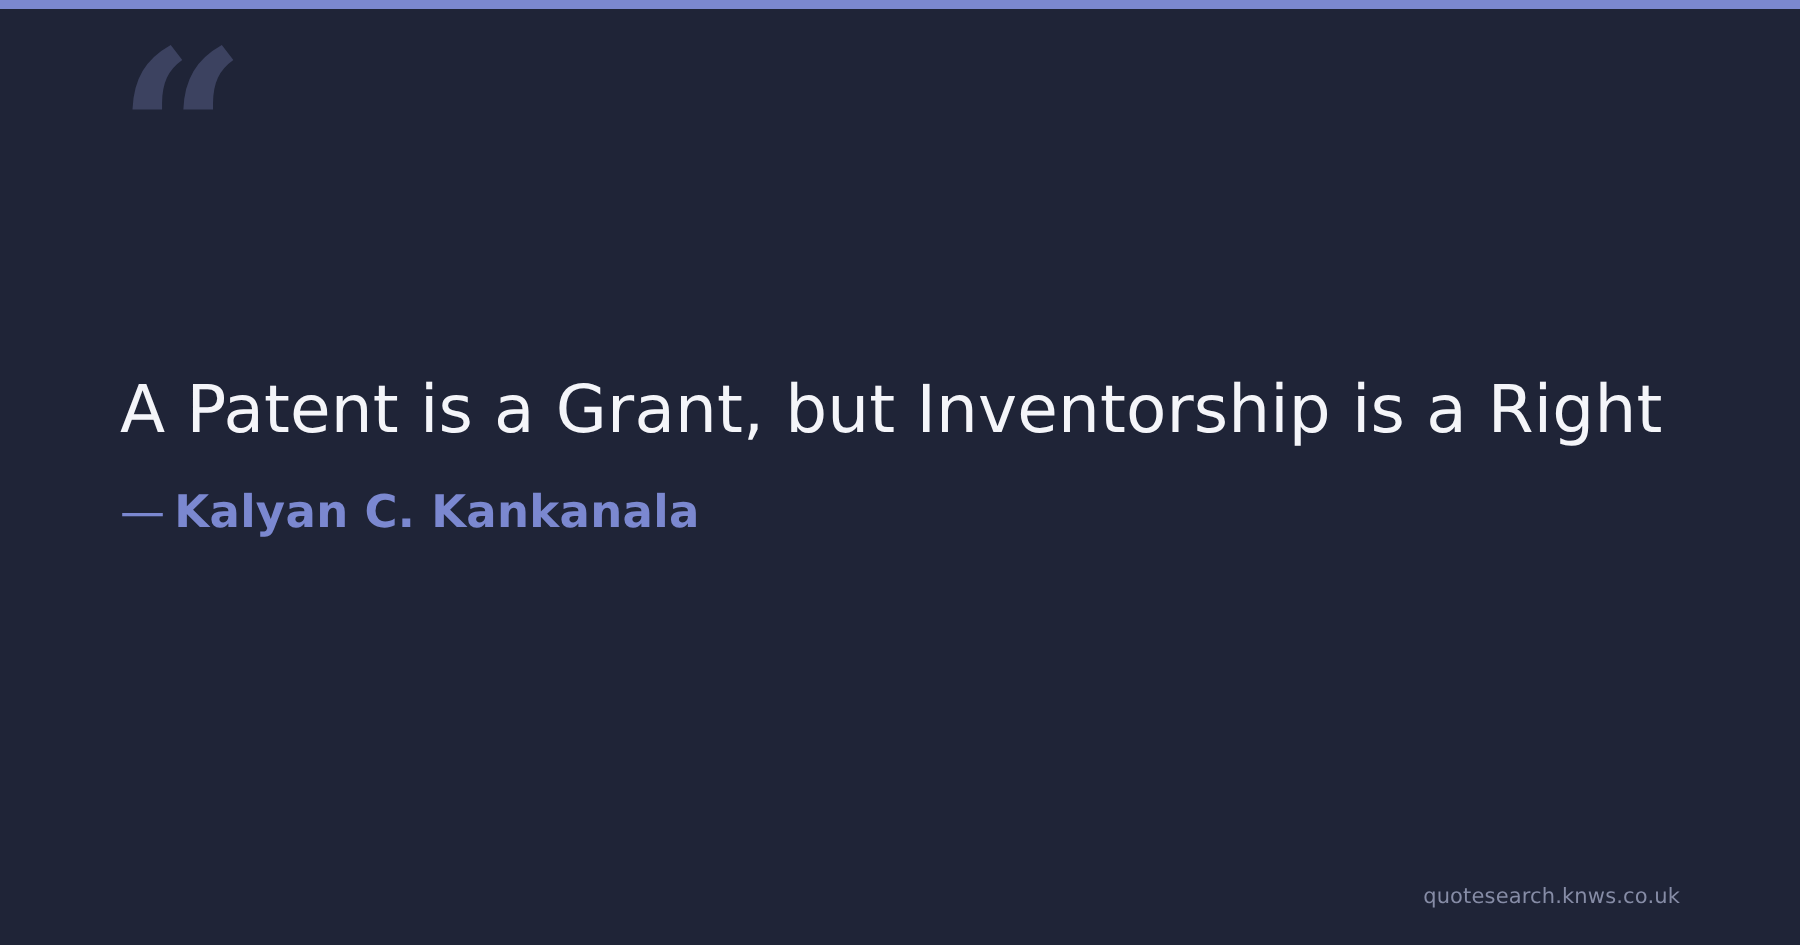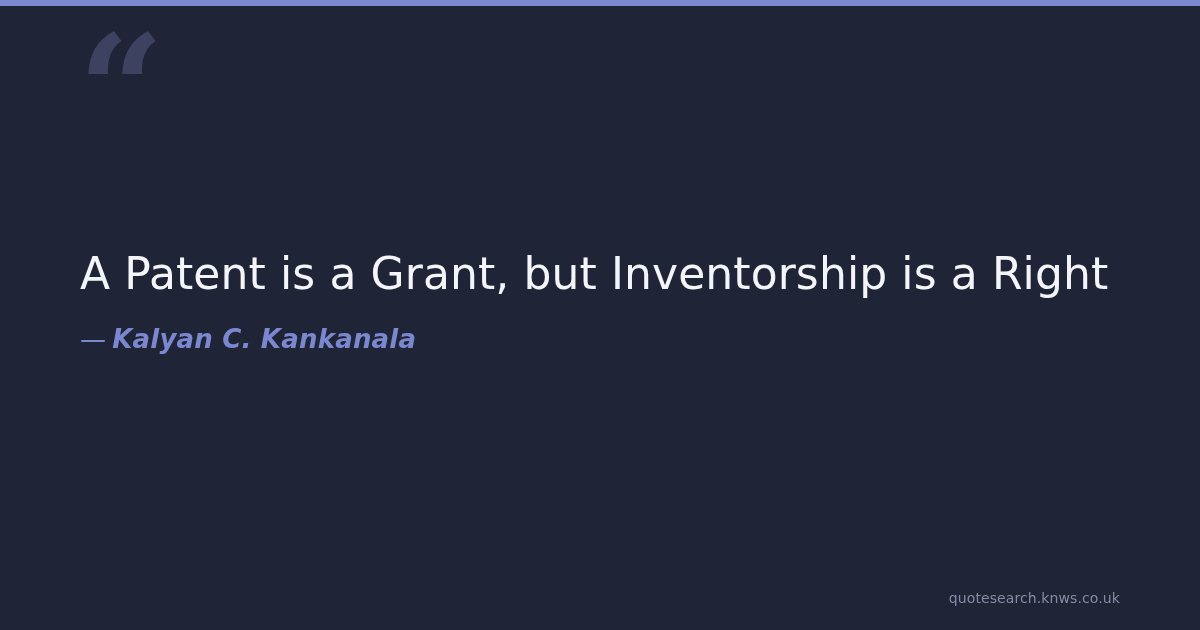--- a/index.html
+++ b/index.html
@@ -60,27 +60,26 @@
     font-weight: 400;
     line-height: 1.28;
     color: #f4f5f9;
     letter-spacing: 0.1px;
     max-width: 1040px;
   }
 
   .attribution {
     margin: 22px 0 0 0;
     font-family: "DejaVu Sans", sans-serif;
-    font-size: 26px;
+    font-size: 30px;
     font-weight: 700;
     color: #7b88d0;
     letter-spacing: 0.2px;
     display: block;
     white-space: nowrap;
-    font-style: italic;
   }
 
   .attribution .dash {
     font-weight: 400;
     margin-right: 6px;
   }
 
   .source-url {
     position: absolute;
     right: 80px;

